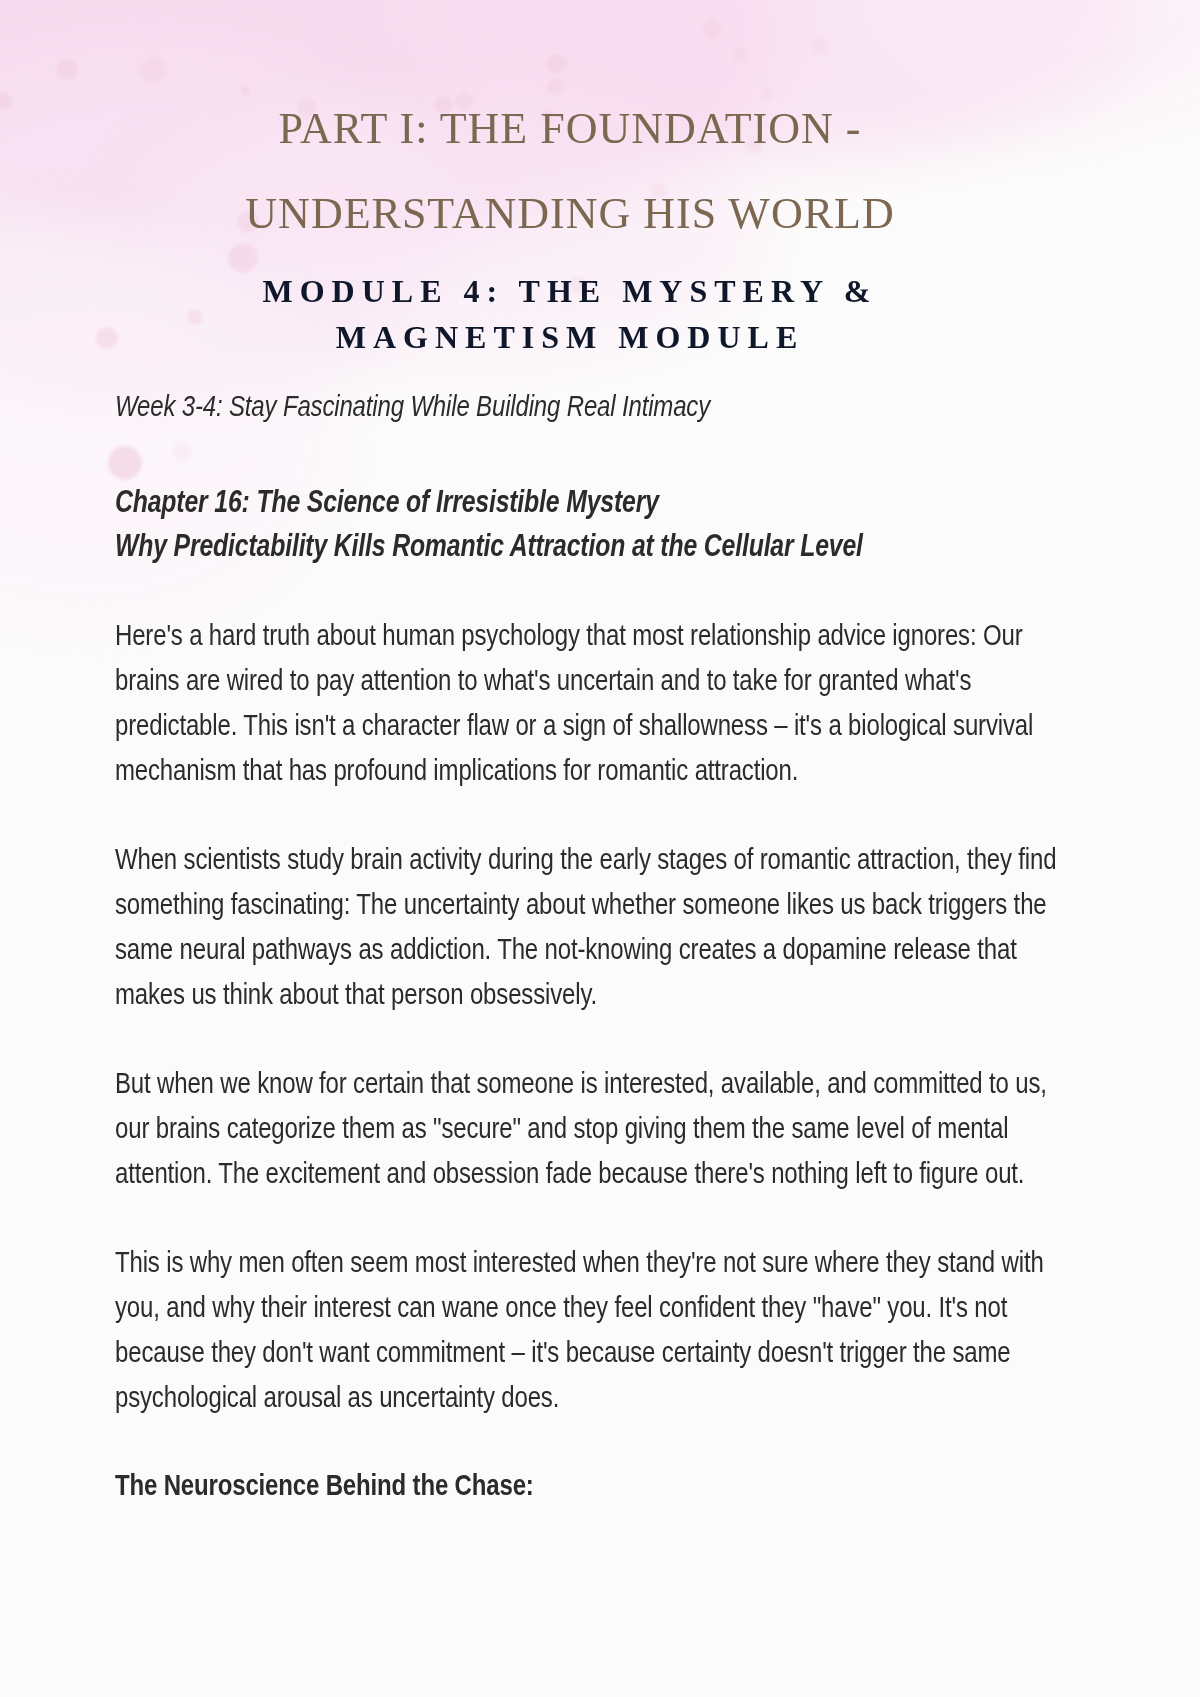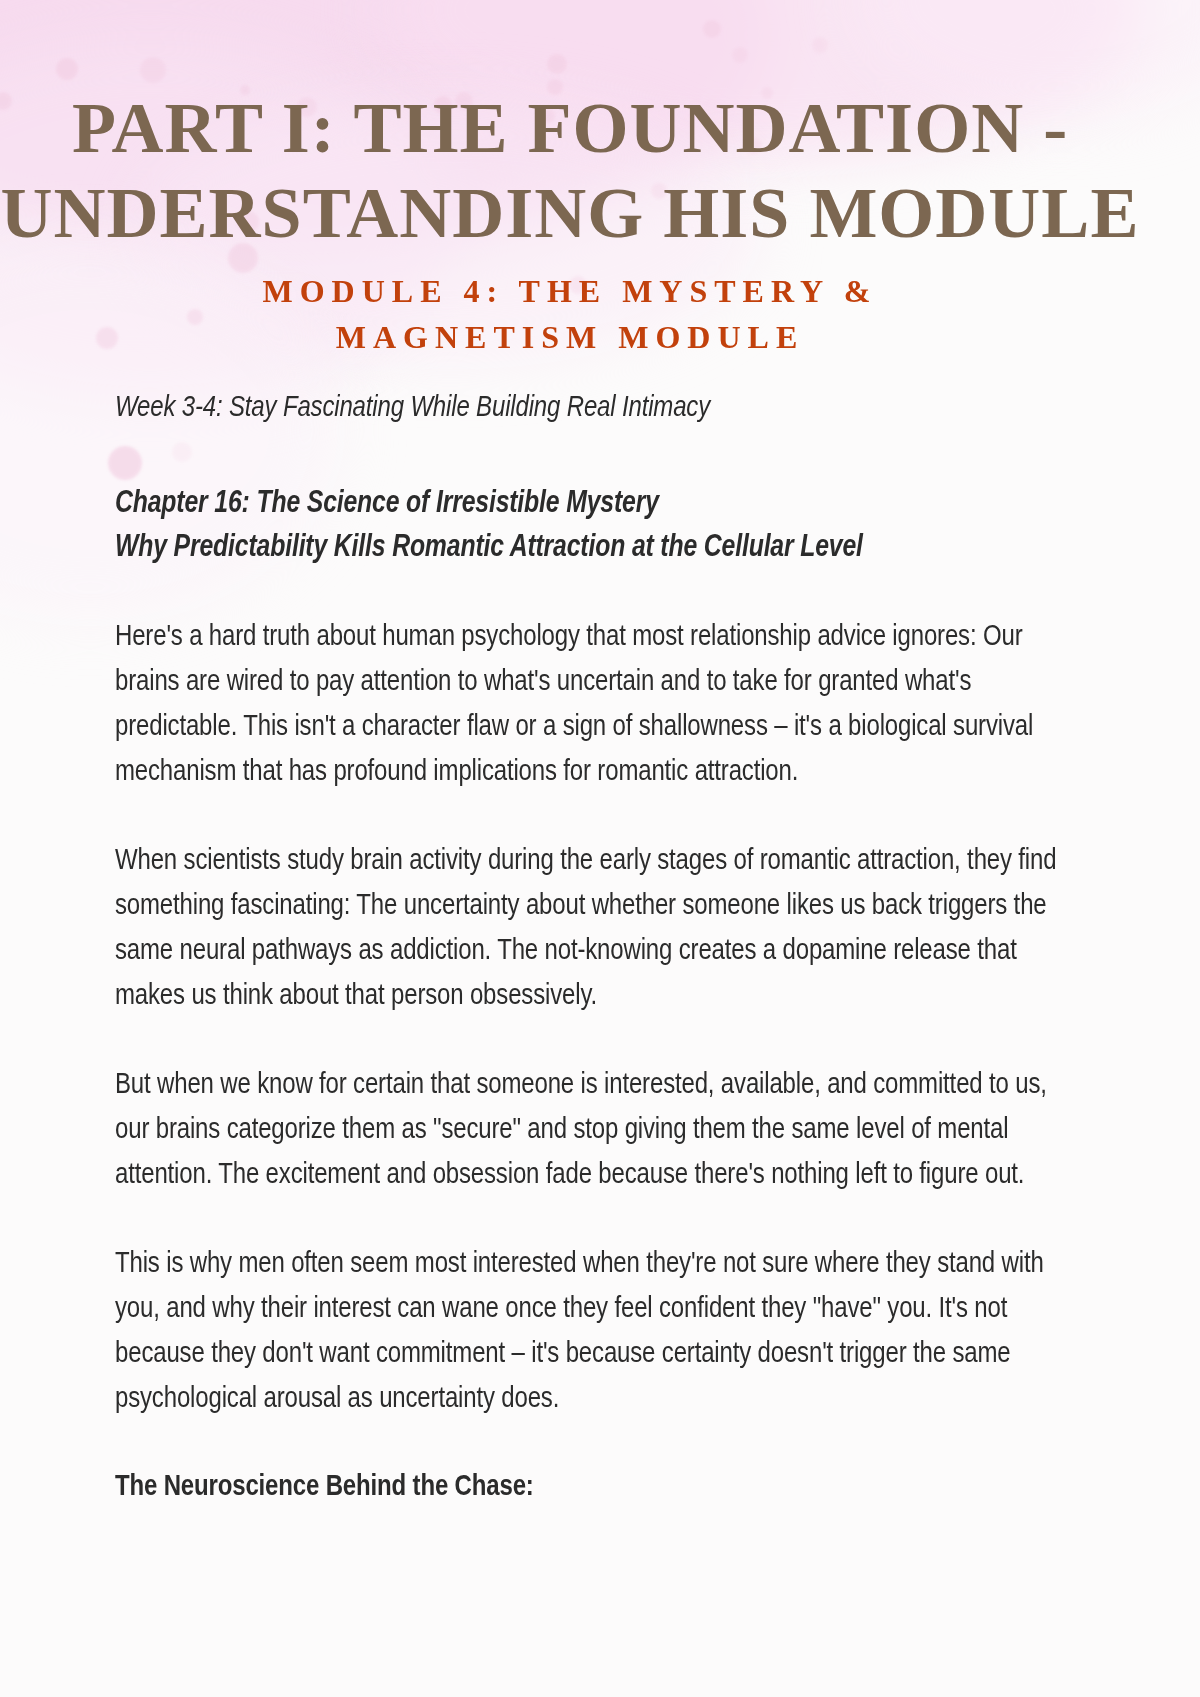--- a/index.html
+++ b/index.html
@@ -20,36 +20,36 @@
   .wash3 { left:-150px; top:40px;   width:600px;  height:360px; background:rgba(249,228,243,0.6); }
   .wash4 { left:140px;  top:100px;  width:620px;  height:260px; background:rgba(250,233,246,0.55); }
   .wash5 { left:-160px; top:240px;  width:500px;  height:380px; background:rgba(252,241,249,0.5); }
   .wash6 { left:850px;  top:-120px; width:420px;  height:240px; background:rgba(251,236,247,0.5); }
   .dot { position:absolute; border-radius:50%; background:#f2cce1; filter:blur(1.5px); pointer-events:none; }
   
   .part-title {
     position:absolute; top:86px; left:0; width:1140px;
     text-align:center;
     font-family:"Liberation Serif", serif;
-    font-weight:700;
-    font-size:72px;
+    font-weight:400;
+    font-size:44px;
     line-height:85px;
     letter-spacing:1px;
     color:#7c6751;
   }
   .part-title span { display:block; }
   .module-title {
     position:absolute; top:268px; left:0; width:1140px;
     text-align:center;
     font-family:"Liberation Serif", serif;
     font-weight:700;
     font-size:32px;
     line-height:46px;
     letter-spacing:7px;
-    color:#c2410c;
+    color:#0f172a;
   }
   .module-title span { display:block; }
   
   .content {
     position:absolute; left:115px; top:388px;
     width:1210px;
     transform:scaleX(0.80);
     transform-origin:left top;
     color:#2b2b2b;
     letter-spacing:-0.2px;
@@ -112,21 +112,21 @@
     <div class="dot" style="left:237px;top:211px;width:22px;height:22px;opacity:.4;"></div>
     <div class="dot" style="left:228px;top:243px;width:30px;height:30px;opacity:.5;"></div>
     <div class="dot" style="left:187px;top:309px;width:16px;height:16px;opacity:.4;"></div>
     <div class="dot" style="left:96px;top:327px;width:22px;height:22px;opacity:.45;"></div>
     <div class="dot" style="left:108px;top:446px;width:34px;height:34px;opacity:.6;"></div>
     <div class="dot" style="left:172px;top:442px;width:20px;height:20px;opacity:.18;"></div>
   </div>
 
   <h1 class="part-title">
     <span>PART I: THE FOUNDATION -</span>
-    <span>UNDERSTANDING HIS MODULE</span>
+    <span>UNDERSTANDING HIS WORLD</span>
   </h1>
 
   <h2 class="module-title">
     <span>MODULE 4: THE MYSTERY &amp;</span>
     <span>MAGNETISM MODULE</span>
   </h2>
 
   <div class="content">
     <div class="week">Week 3-4: Stay Fascinating While Building Real Intimacy</div>
 

